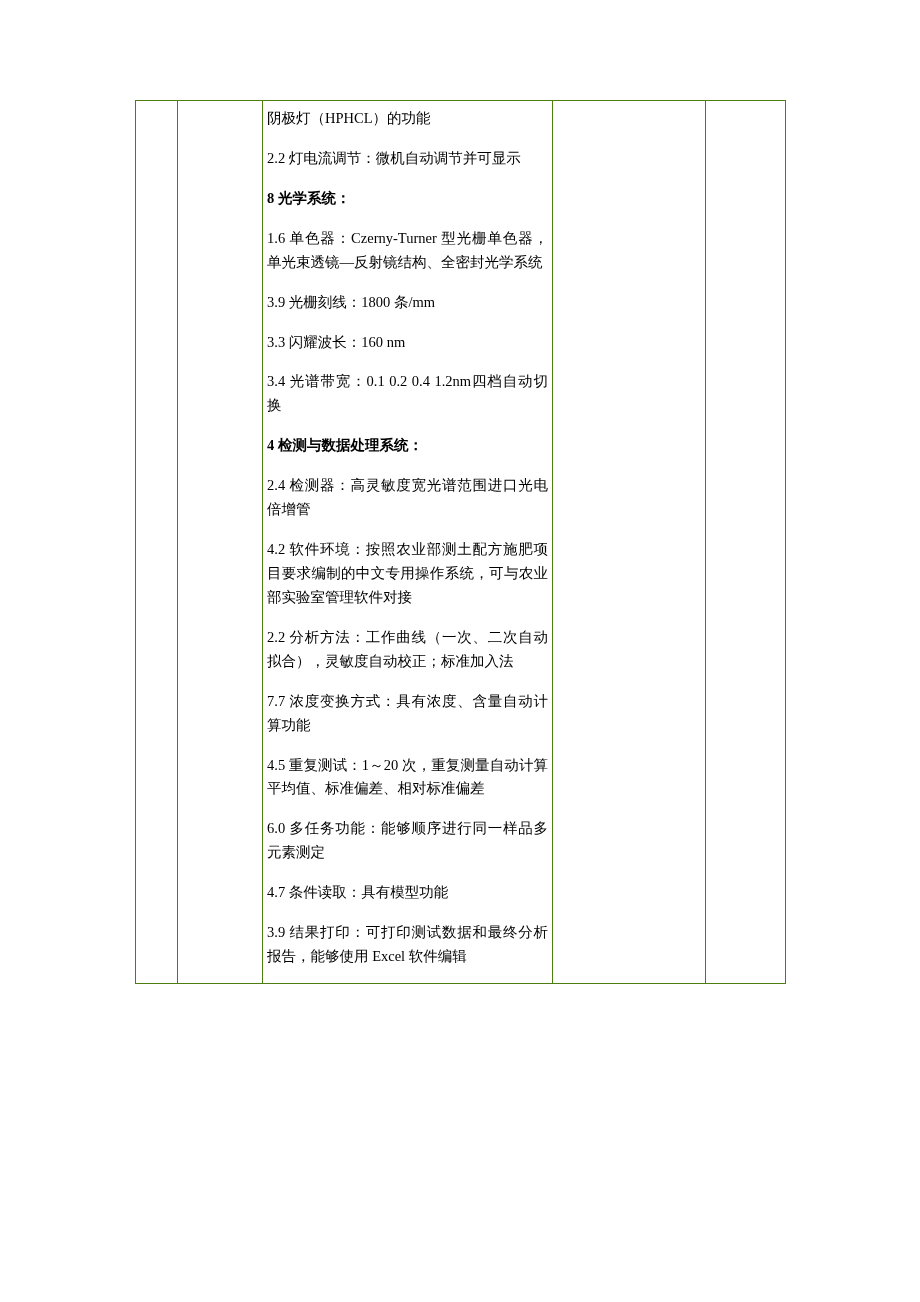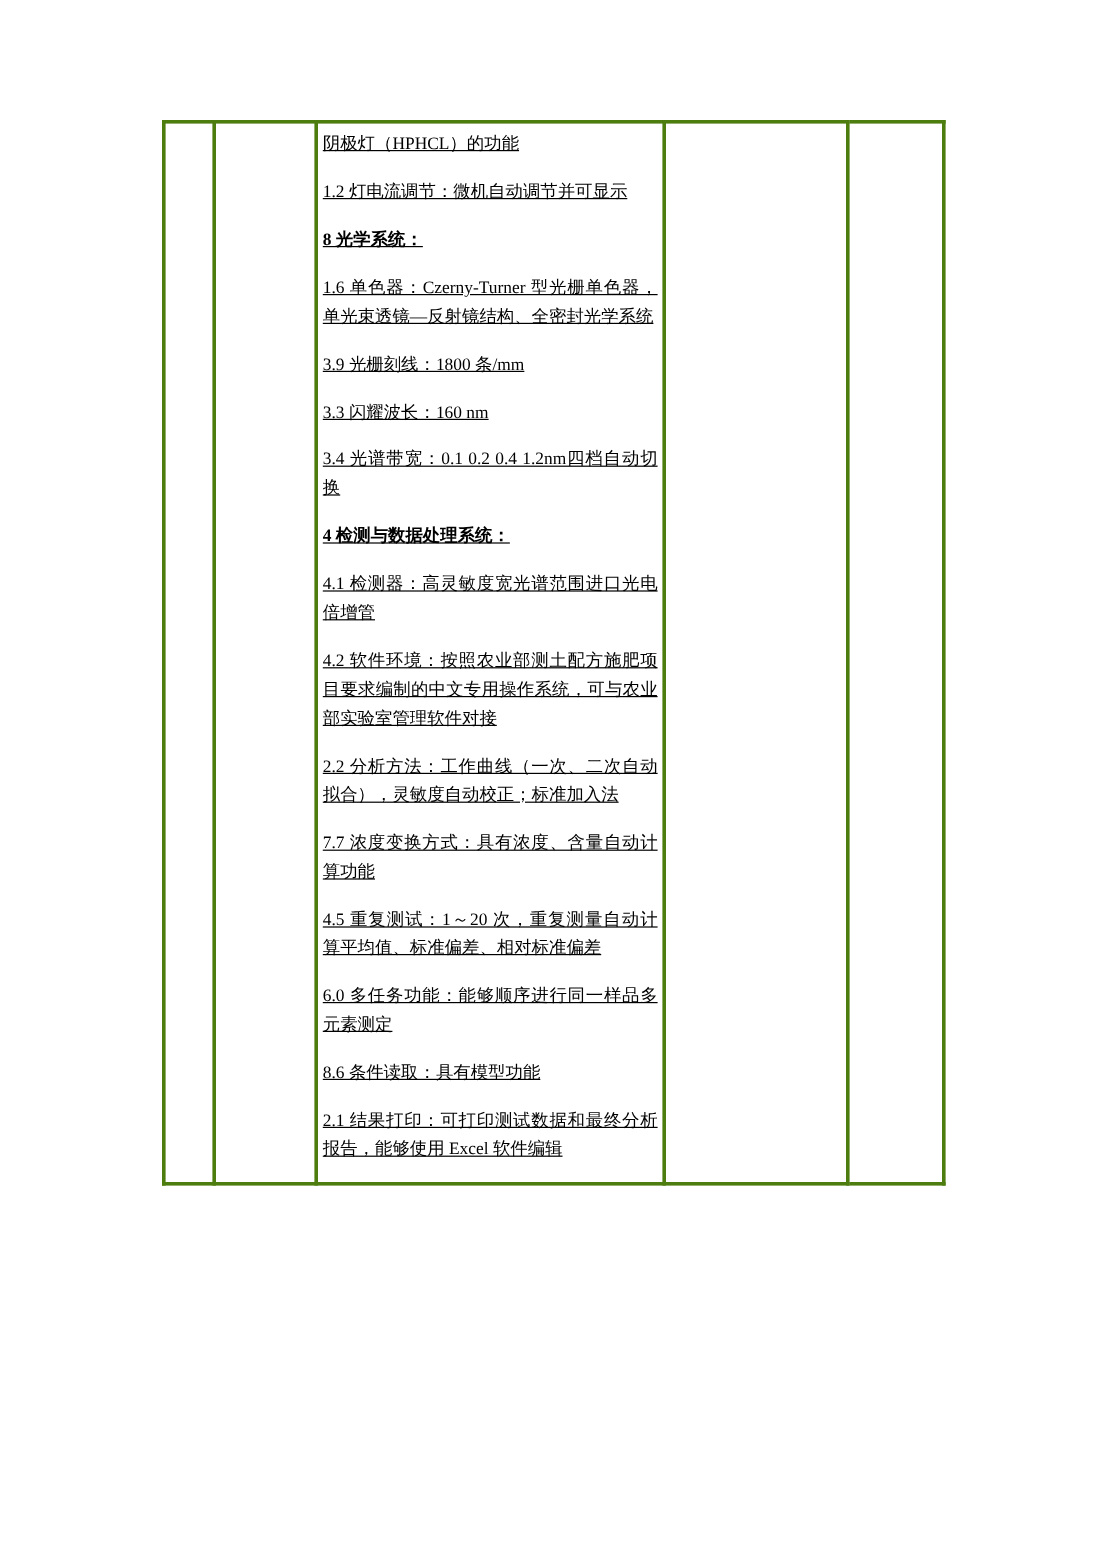--- a/index.html
+++ b/index.html
@@ -13,24 +13,23 @@
       width: 920px;
       margin: 0 auto;
       padding: 100px 135px 60px 135px;
     }
     table {
       border-collapse: collapse;
       width: 100%;
       table-layout: fixed;
     }
     td {
-      border: 3px solid #4d7c0f;
+      border: 1px solid #4d7c0f;
       vertical-align: top;
       padding: 0;
-      text-decoration: underline;
     }
     .col1 { width: 42px; }
     .col2 { width: 85px; }
     .col3 { width: 290px; }
     .col4 { width: 153px; }
     .col5 { width: 80px; }
     .content-cell {
       padding: 6px 4px 14px 4px;
       font-size: 14.5px;
       line-height: 1.65;
@@ -51,33 +50,33 @@
 </head>
 <body>
 
 <table>
   <tbody>
       <tr>
     <td class="col1"></td>
     <td class="col2"></td>
     <td class="col3 content-cell" id="content-cell">
           <div class="para">阴极灯（HPHCL）的功能</div>
-          <div class="para">1.2 灯电流调节：微机自动调节并可显示</div>
+          <div class="para">2.2 灯电流调节：微机自动调节并可显示</div>
           <div class="para bold">8 光学系统：</div>
           <div class="para">1.6 单色器：Czerny-Turner 型光栅单色器，单光束透镜—反射镜结构、全密封光学系统</div>
           <div class="para">3.9 光栅刻线：1800 条/mm</div>
           <div class="para">3.3 闪耀波长：160 nm</div>
           <div class="para">3.4 光谱带宽：0.1 0.2 0.4 1.2nm四档自动切换</div>
           <div class="para bold">4 检测与数据处理系统：</div>
-          <div class="para">4.1 检测器：高灵敏度宽光谱范围进口光电倍增管</div>
+          <div class="para">2.4 检测器：高灵敏度宽光谱范围进口光电倍增管</div>
           <div class="para">4.2 软件环境：按照农业部测土配方施肥项目要求编制的中文专用操作系统，可与农业部实验室管理软件对接</div>
           <div class="para">2.2 分析方法：工作曲线（一次、二次自动拟合），灵敏度自动校正；标准加入法</div>
           <div class="para">7.7 浓度变换方式：具有浓度、含量自动计算功能</div>
           <div class="para">4.5 重复测试：1～20 次，重复测量自动计算平均值、标准偏差、相对标准偏差</div>
           <div class="para">6.0 多任务功能：能够顺序进行同一样品多元素测定</div>
-          <div class="para">8.6 条件读取：具有模型功能</div>
-          <div class="para">2.1 结果打印：可打印测试数据和最终分析报告，能够使用 Excel 软件编辑</div>
+          <div class="para">4.7 条件读取：具有模型功能</div>
+          <div class="para">3.9 结果打印：可打印测试数据和最终分析报告，能够使用 Excel 软件编辑</div>
         </td>
     <td class="col4"></td>
     <td class="col5"></td>
   </tr>
 </tbody>
   </table>
 
 </body></html>

